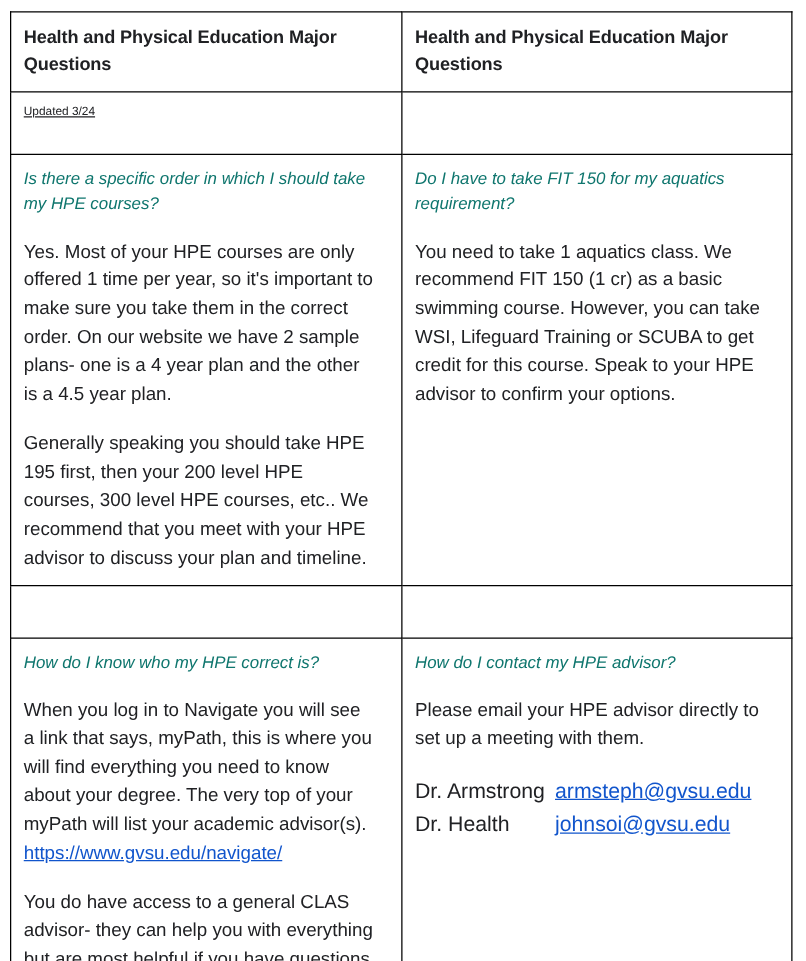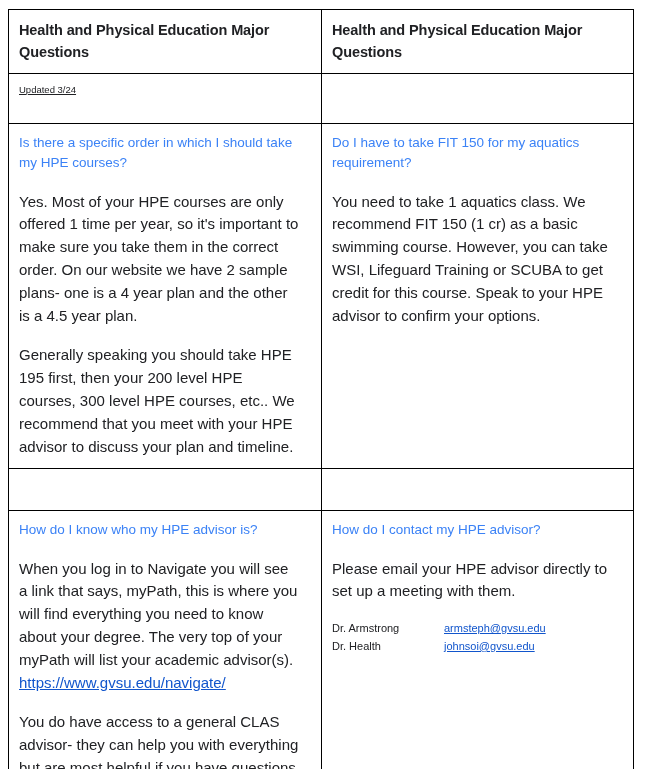--- a/index.html
+++ b/index.html
@@ -59,22 +59,23 @@
   .meta-text {
     font-size: 9.5px;
     line-height: 1.4;
     color: #202124;
     text-decoration: underline;
   }
 
   
   .q-text {
     font-size: 13.5px;
+    font-style: italic;
     line-height: 1.5;
-    color: #3b82f6;
+    color: #0f766e;
     margin: 0 0 17px 0;
   }
   .a-text {
     font-size: 15px;
     line-height: 1.52;
     color: #202124;
     margin: 0 0 17px 0;
   }
   .a-text:last-child { margin-bottom: 0; }
 
@@ -87,21 +88,21 @@
   
   .spacer-cell {
     height: 22px;
     padding: 9px 10px;
   }
 
   
   .advisor-list {
     margin: 0;
     border-collapse: collapse;
-    font-size: 11px;
+    font-size: 17px;
     line-height: 1.5;
   }
   .advisor-list td {
     border: none;
     padding: 0 0 1px 0;
     vertical-align: top;
     background: transparent;
   }
   .advisor-name { width: 112px; color: #202124; white-space: nowrap; }
   .advisor-email a,
@@ -155,21 +156,21 @@
         <td class="spacer-cell">
           <span class="a-text blank"></span>
         </td>
         <td class="spacer-cell">
           <span class="a-text blank"></span>
         </td>
       </tr>
 
       <tr>
         <td>
-          <p class="q-text">How do I know who my HPE advisor is?</p>
+          <p class="q-text">How do I know who my HPE correct is?</p>
           <p class="a-text">
             <span>When you log in to Navigate you will see a link that says, myPath, this is where you will find everything you need to know about your degree. The very top of your myPath will list your academic advisor(s).</span><br>
             <a class="link" href="#">https://www.gvsu.edu/navigate/</a>
           </p>
           <p class="a-text">You do have access to a general CLAS advisor- they can help you with everything but are most helpful if you have questions about</p>
         </td>
         <td>
           <p class="q-text">How do I contact my HPE advisor?</p>
           <p class="a-text">Please email your HPE advisor directly to set up a meeting with them.</p>
           <table class="advisor-list">

